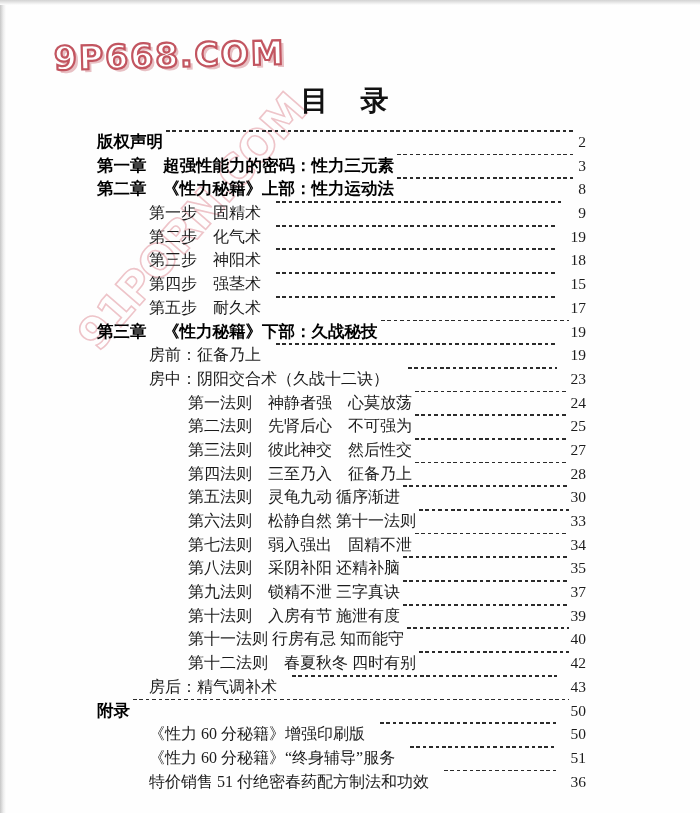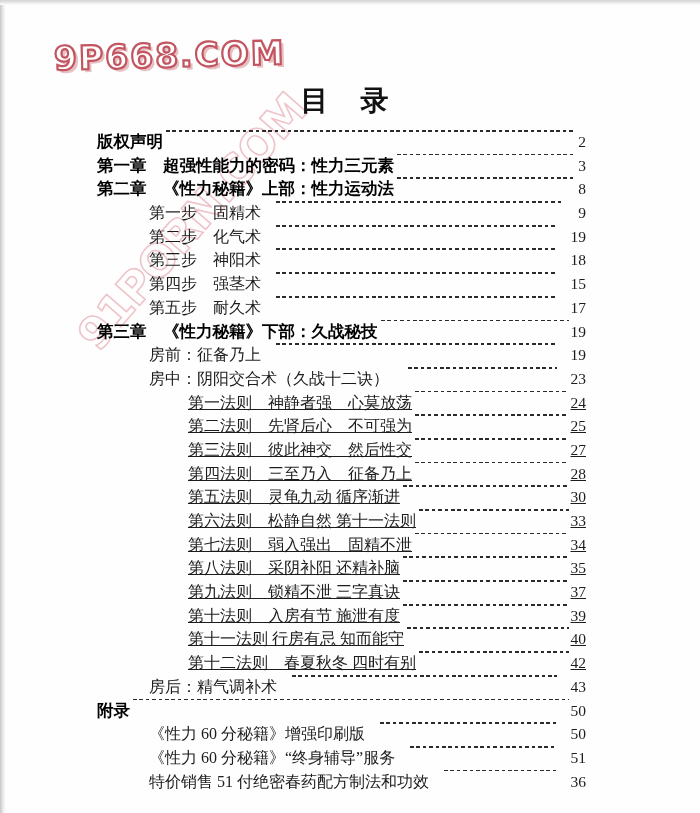--- a/index.html
+++ b/index.html
@@ -49,21 +49,21 @@
   }
   .toc-page{
     white-space:nowrap;font-size:15.5px;line-height:23.7px;flex:0 0 auto;
   }
   .leader{
     flex:1 1 auto;height:1.8px;margin:0 2px 9px 3px;min-width:12px;
     background-image:repeating-linear-gradient(90deg,#2b2b2b 0,#2b2b2b 3.6px,transparent 3.6px,transparent 6.4px);
   }
   .toc-row.bold .toc-label{font-weight:bold;font-size:16.5px;color:#000;}
   .toc-row.lv1{padding-left:52px;gap:12px;}
-  .toc-row.lv2{padding-left:91px;text-decoration:underline;}
+  .toc-row.lv2{padding-left:91px;}
 </style>
 </head>
 <body>
 
 <div class="page">
   <div class="edge-left"></div>
   <div class="edge-top"></div>
   <div class="watermark">91PORN.COM</div>
   <div class="logo">9P668.COM</div>
   <h1 class="title">目　录</h1>

